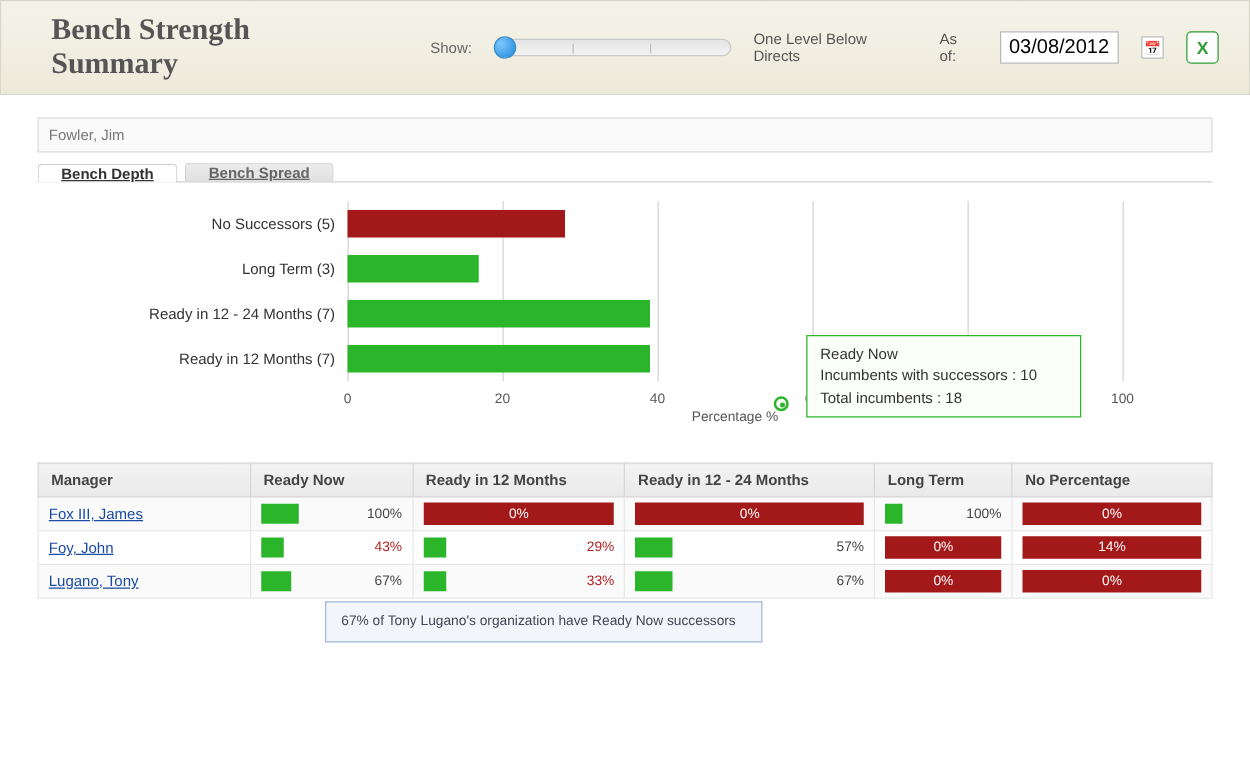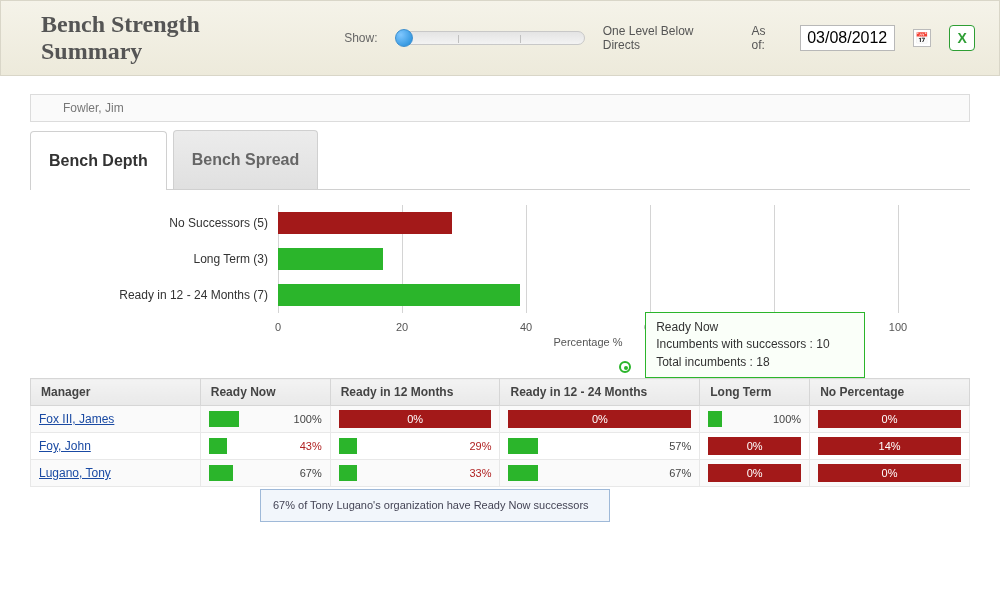--- a/index.html
+++ b/index.html
@@ -59,35 +59,36 @@
   }
   .cal-icon { border:1px solid #bbb; background:#fff; color:#888; }
   .xls-icon {
     width:26px; height:26px; border:1px solid #2e9e34; border-radius:4px;
     background:#fff; color:#2e9e34; font-weight:bold; font-size:14px;
   }
   
   .bc {
     margin:18px 30px 8px;
     border:1px solid #dcdcdc;
-    padding:6px 32px;
+    padding:6px 8px;
     color:#777;
     background:#fafafa;
   }
   
   .tabs {
     margin:6px 30px 0;
     border-bottom:1px solid #d0d0d0;
     display:flex; gap:6px;
   }
   .tab {
-    padding:20px 18px; font-size:16px; font-weight:bold; color:#666;
+    padding:0 18px; font-size:12px; font-weight:bold; color:#666;
     border:1px solid #d0d0d0; border-bottom:none; border-radius:4px 4px 0 0;
     background:linear-gradient(#ececec,#e0e0e0);
     cursor:pointer;
+    text-decoration:underline;
   }
   .tab.active { background:#fff; position:relative; top:1px; color:#333}
   
   .chart-zone {
     position:relative;
     margin:0 30px 30px;
     padding:15px 0 35px 0;
   }
   .chart-row {
     display:flex; align-items:center; height:36px;
@@ -216,20 +217,26 @@
         <div class="chart-track">
           <div class="chart-bar" style="width: 17%; background: rgb(43, 181, 43);"></div>
         </div>
       </div>
       <div class="chart-row">
         <div class="chart-lbl">Ready in 12 - 24 Months (7)</div>
         <div class="chart-track">
           <div class="chart-bar" style="width: 39%; background: rgb(43, 181, 43);"></div>
         </div>
       </div>
+      <div class="chart-row">
+        <div class="chart-lbl">Ready in 12 Months (7)</div>
+        <div class="chart-track">
+          <div class="chart-bar" style="width: 39%; background: rgb(43, 181, 43);"></div>
+        </div>
+      </div>
     </div>
 
   <div class="pin" id="chart-pin" style="left: 595.2px; top: 177px;"></div>
   <div class="tip" id="chart-tip" style="left: 615.2px; top: 122px;">
     <div>Ready Now</div>
     <div>Incumbents with successors : 10</div>
     <div>Total incumbents : 18</div>
   </div>
 
   <div class="xlabel">Percentage %</div>

